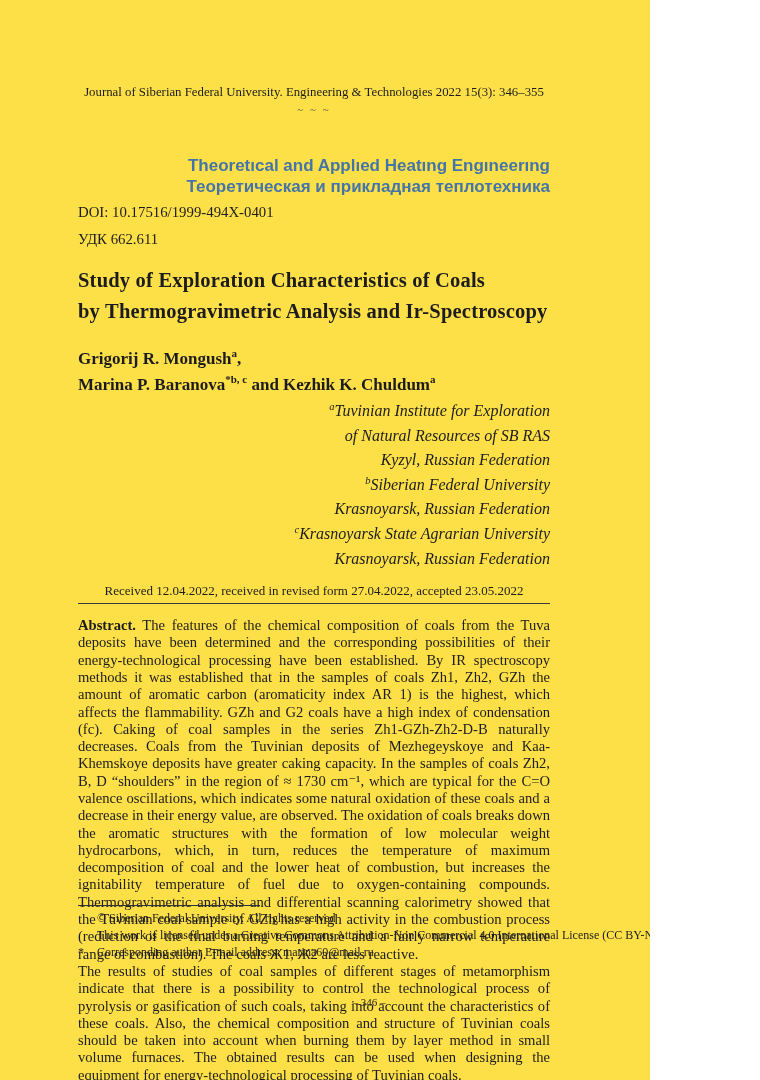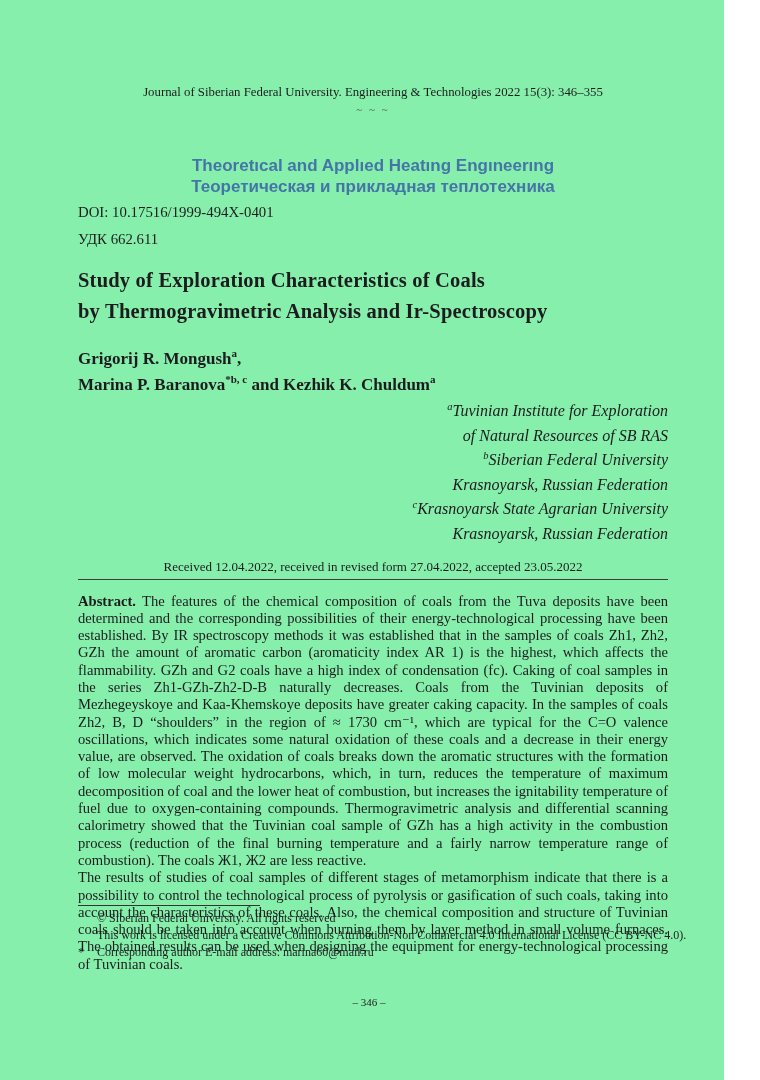--- a/index.html
+++ b/index.html
@@ -1,43 +1,43 @@
 <!DOCTYPE html>
 <html><head>
 <meta charset="utf-8">
 <style>
   html, body { margin: 0; padding: 0; background: #ffffff; }
   .page {
     position: relative;
-    width: 724px;
+    width: 650px;
     height: 1080px;
-    background: #86efac;
+    background: #fde047;
     box-sizing: border-box;
-    padding: 0 56px 0 78px;
+    padding: 0 100px 0 78px;
     font-family: "Liberation Serif", "DejaVu Serif", serif;
     color: #1c1c1e;
     overflow: hidden;
   }
   .running-head {
     margin-top: 85px;
     text-align: center;
     font-size: 12.8px;
     line-height: 15px;
     white-space: nowrap;
   }
   .tildes {
     margin-top: 3px;
     text-align: center;
     font-size: 11px;
     letter-spacing: 2px;
     color: #555;
   }
   .section-heading {
     margin-top: 40px;
-    text-align: center;
+    text-align: right;
     font-family: "Liberation Sans", "DejaVu Sans", sans-serif;
     font-weight: bold;
     font-size: 17px;
     line-height: 21px;
     color: #4575a8;
   }
   .doi-line { margin-top: 6px; font-size: 14.8px; line-height: 18px; }
   .udk-line { margin-top: 9px; font-size: 14.8px; line-height: 18px; }
   .article-title {
     margin-top: 17px;
@@ -133,20 +133,21 @@
   </div>
 
   <div class="authors">
     <div><span>Grigorij R. Mongush</span><sup>a</sup><span>,</span></div>
     <div><span>Marina P. Baranova</span><sup>*b, c</sup><span> and Kezhik K. Chuldum</span><sup>a</sup></div>
   </div>
 
   <div class="affiliations">
     <div><sup>a</sup><span>Tuvinian Institute for Exploration</span></div>
     <div><sup></sup><span>of Natural Resources of SB RAS</span></div>
+    <div><sup></sup><span>Kyzyl, Russian Federation</span></div>
     <div><sup>b</sup><span>Siberian Federal University</span></div>
     <div><sup></sup><span>Krasnoyarsk, Russian Federation</span></div>
     <div><sup>c</sup><span>Krasnoyarsk State Agrarian University</span></div>
     <div><sup></sup><span>Krasnoyarsk, Russian Federation</span></div>
   </div>
 
   <div class="received-line">Received 12.04.2022, received in revised form 27.04.2022, accepted 23.05.2022</div>
 
   <hr class="abstract-rule">
 

